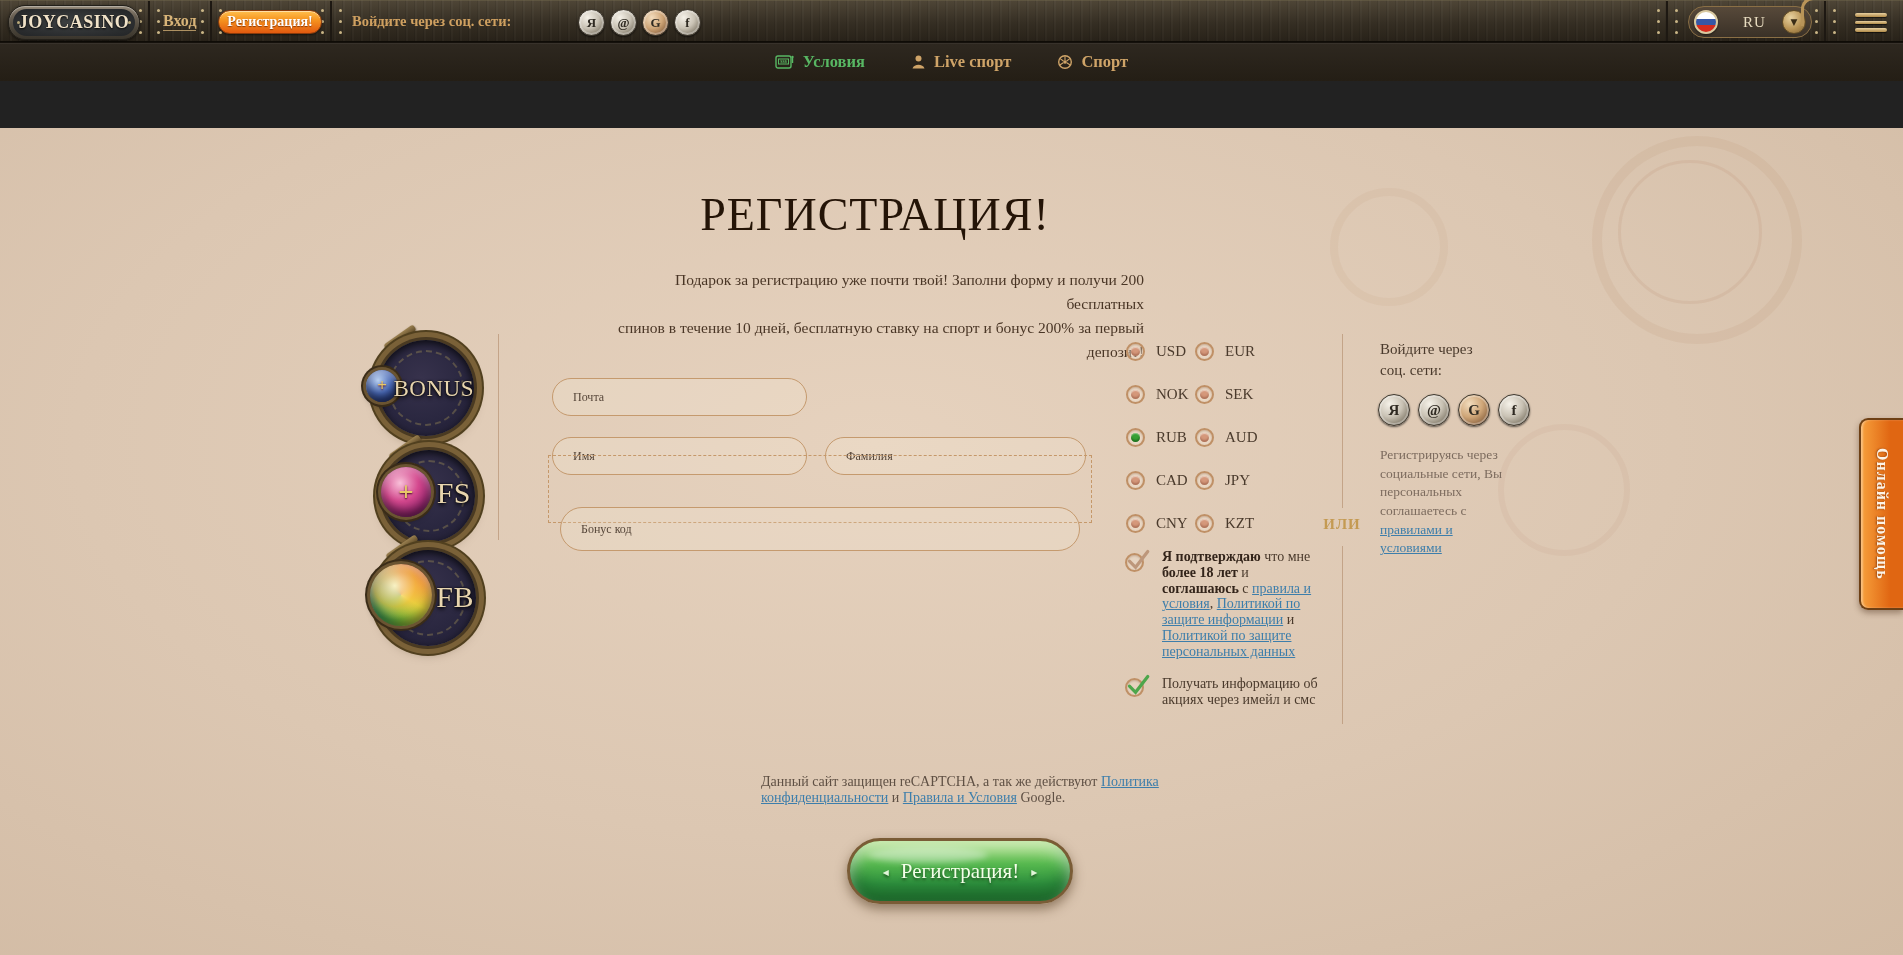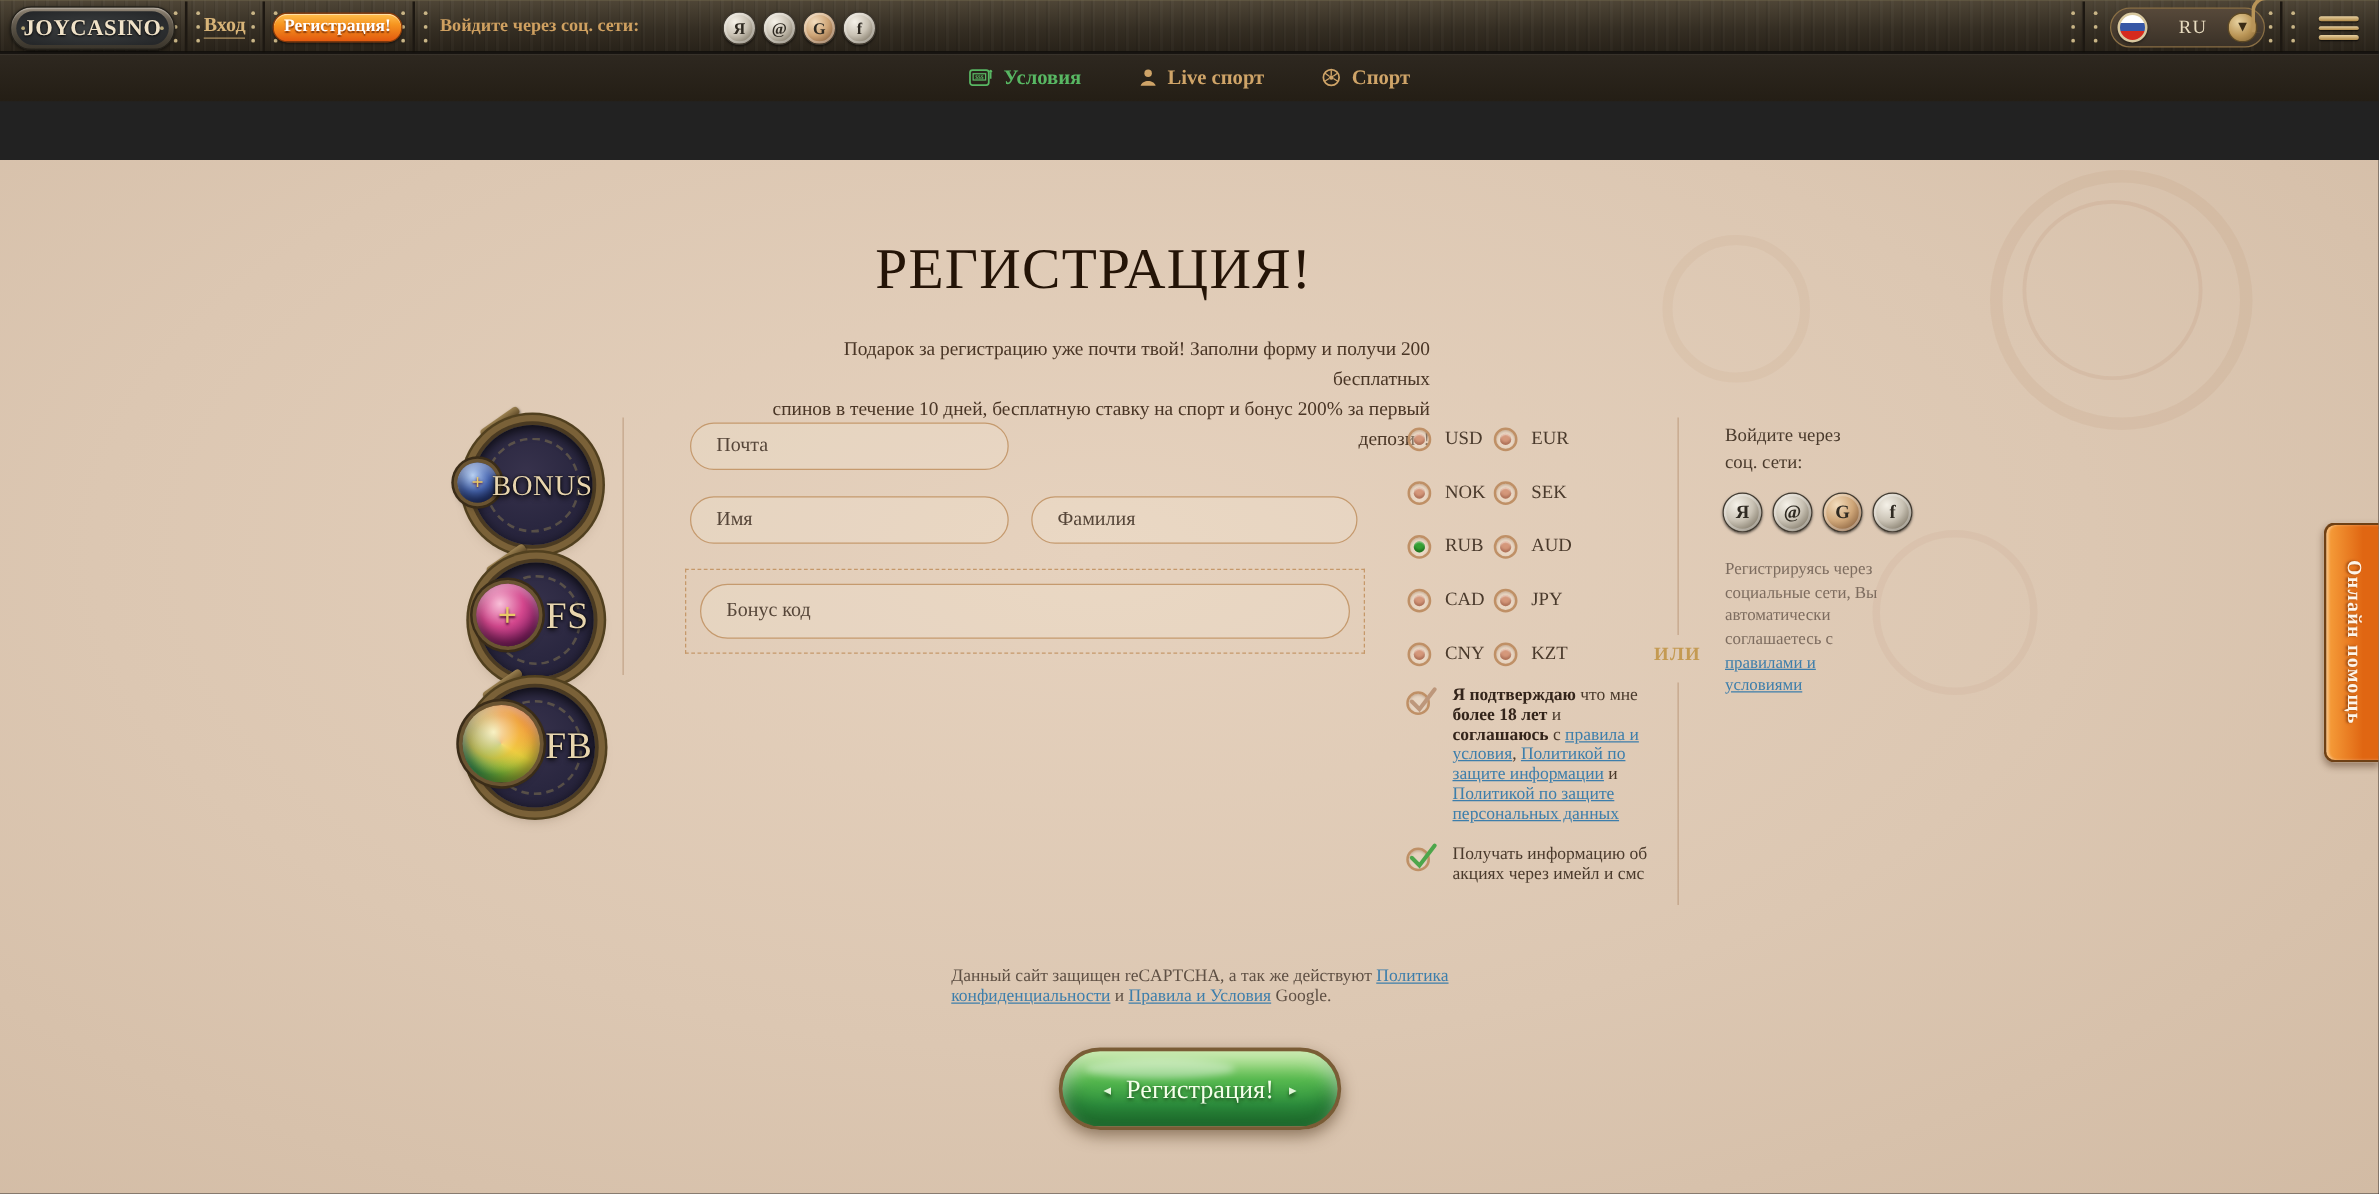--- a/index.html
+++ b/index.html
@@ -112,21 +112,21 @@
       inset 0 -6px 10px rgba(0,0,0,.45),inset 0 4px 6px rgba(255,255,255,.35);
     color:#e8c868;font-weight:bold;text-shadow:0 1px 2px #402;}
   .orb-bonus{background:radial-gradient(circle at 38% 32%,#b8d0f0,#4a6ab8 45%,#1e2f6e 80%,#101a40);}
   .orb-fs{background:radial-gradient(circle at 38% 32%,#f8c0d8,#d4488e 40%,#8a1f68 75%,#4a1040);}
   .orb-fb{background:radial-gradient(circle at 40% 35%,rgba(255,250,200,.95),rgba(250,200,70,.65) 38%,rgba(0,0,0,0) 62%),
     conic-gradient(#c93a3a,#e8893a,#e0cf3a,#7ab838,#2a9858,#2a6898,#c93a3a);}
 
   
   .form-vline{position:absolute;left:498px;top:206px;width:1px;height:206px;background:rgba(150,100,60,.38);}
   .field{position:absolute;height:38px;border-radius:19px;border:1px solid #c59a6e;box-sizing:border-box;
-    background:rgba(255,246,232,.16);padding:0 20px;font-family:inherit;font-size:16px;color:#4a3a2c;outline:none;}
+    background:rgba(255,246,232,.16);padding:0 20px;font-family:inherit;font-size:12px;color:#4a3a2c;outline:none;margin-top:40px;}
   .field::placeholder{color:#564639;opacity:1;}
   .bonus-box{position:absolute;left:548px;top:327px;width:544px;height:68px;
     border:1px dashed #c5986a;box-sizing:border-box;}
   .bonus-box .field{left:11px;top:11px;width:520px;height:44px;border-radius:22px;}
 
   
   .currencies{position:absolute;left:1126px;top:212px;display:grid;
     grid-template-columns:69px 69px;row-gap:21px;}
   .currency{display:flex;align-items:center;height:22px;cursor:pointer;}
   .radio{width:19px;height:19px;border-radius:50%;border:2px solid #bf9066;box-sizing:border-box;
@@ -344,21 +344,21 @@
     <div class="or-label">ИЛИ</div>
     <div class="or-line" style="top:418px;height:178px;"></div>
 
     <div class="sp-title">Войдите через соц. сети:</div>
     <div class="sp-icons">
       <div class="coin">Я</div>
       <div class="coin">@</div>
       <div class="coin copper">G</div>
       <div class="coin">f</div>
     </div>
-    <div class="sp-note"><span>Регистрируясь через социальные сети, Вы автоматически соглашаетесь с </span><a class="link">правилами и условиями</a>
+    <div class="sp-note"><span>Регистрируясь через социальные сети, Вы персональных соглашаетесь с </span><a class="link">правилами и условиями</a>
     </div>
 
     <div class="checkbox" style="left:1125px;top:425px;">
       <svg width="26" height="22" viewBox="0 0 20 18">
         <path d="M3 10 L8 15 L18 2" fill="none" stroke="#bd977b" stroke-width="2.6" stroke-linecap="round"></path>
       </svg>
     </div>
     <div class="cb-text" style="left:1162px;top:421px;width:152px;">
       <b>Я подтверждаю</b><span> что мне </span><b>более 18 лет</b><span> и </span><b>соглашаюсь</b><span> с </span><a class="link">правила и условия</a><span>, </span><a class="link">Политикой по защите информации</a><span> и </span><a class="link">Политикой по защите персональных данных</a>
     </div>

